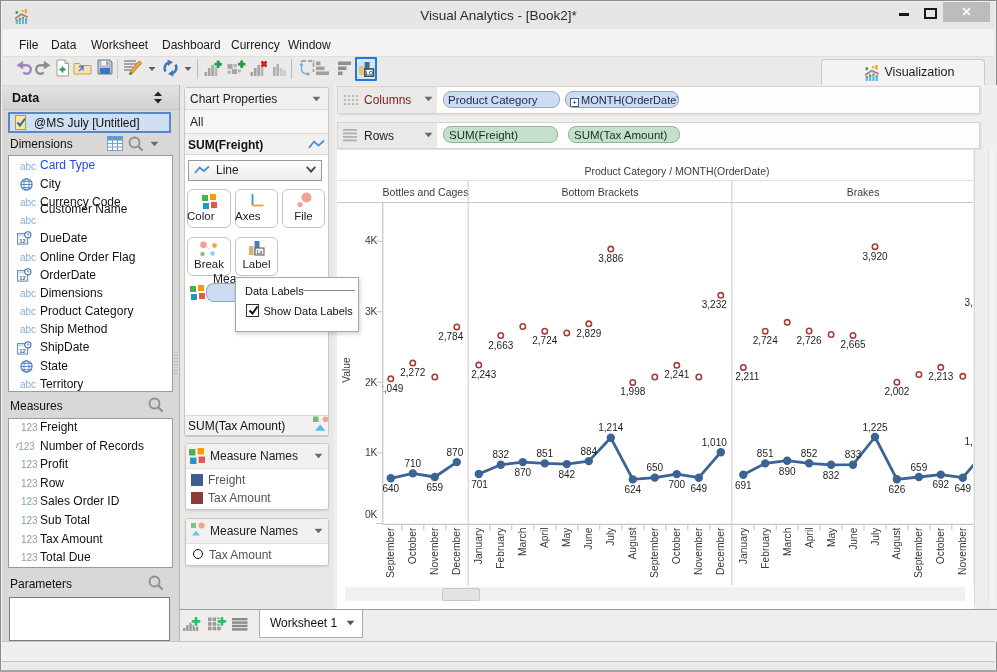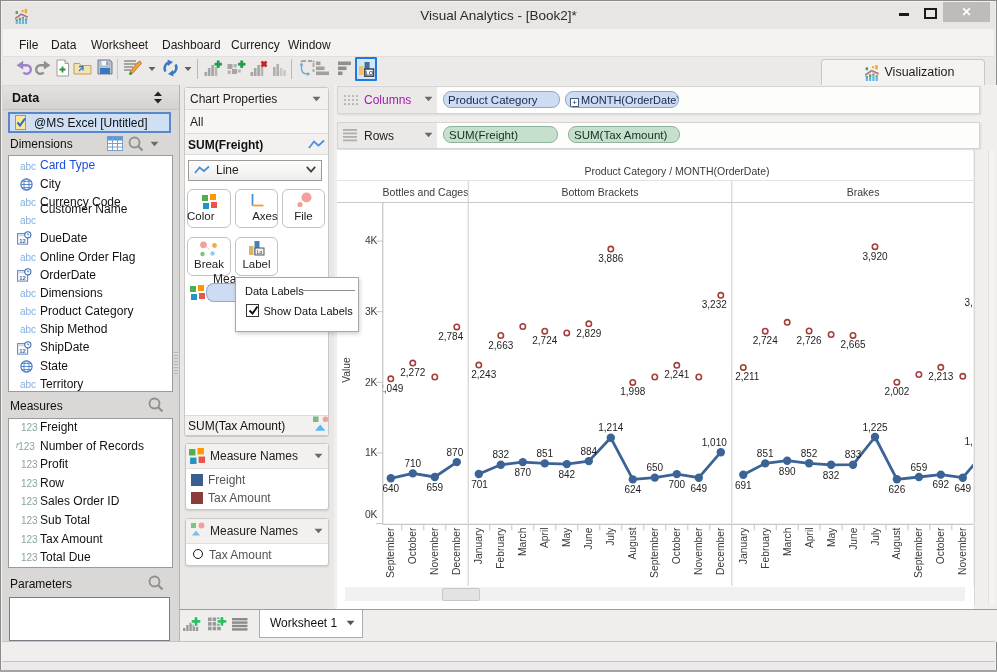--- a/index.html
+++ b/index.html
@@ -154,21 +154,21 @@
 <div class="abs" style="left:12px;top:91px;font-size:12.5px;font-weight:bold;color:#111">Data</div>
 <svg style="position:absolute;left:153px;top:91px" width="10" height="13" viewBox="0 0 10 13">
     <path d="M5 0.5 L9 5 H1 Z" fill="#222"></path>
     <path d="M5 12.5 L1 8 H9 Z" fill="#222"></path>
   </svg>
 <div class="abs" style="left:8px;top:112px;width:163px;height:21px;background:#cfe0f5;border:2px solid #5b87c8"></div>
 <svg style="position:absolute;left:15px;top:115px" width="13" height="15" viewBox="0 0 13 15">
     <rect x="0.5" y="0.5" width="10" height="14" fill="#fbe89a" stroke="#b89b35"></rect>
     <path d="M2.5 7.5 l2.5 3 l5 -7" stroke="#2b6cb8" stroke-width="2" fill="none"></path>
   </svg>
-<div class="abs" style="left:34px;top:116px;font-size:12px;color:#111">@MS Excel [Untitled]</div>
+<div class="abs" style="left:34px;top:116px;font-size:12px;color:#111">@MS July [Untitled]</div>
 <div class="abs" style="left:10px;top:137px;font-size:12px;color:#111">Dimensions</div>
 <svg style="position:absolute;left:107px;top:136px" width="16" height="15" viewBox="0 0 16 15">
     <rect x="0.5" y="0.5" width="15" height="14" fill="#fff" stroke="#7a9fc9"></rect>
     <rect x="0.5" y="0.5" width="15" height="4" fill="#5b9bd5"></rect>
     <path d="M5.5 0.5 v14 M10.5 0.5 v14 M0.5 7.5 h15 M0.5 11 h15" stroke="#7a9fc9" stroke-width="1"></path>
   </svg>
 <svg style="position:absolute;left:128px;top:136px" width="16" height="16" viewBox="0 0 16 16">
     <circle cx="6.5" cy="6.5" r="5" fill="none" stroke="#8f8f8d" stroke-width="1.8"></circle>
     <line x1="10" y1="10" x2="14.5" y2="14.5" stroke="#8f8f8d" stroke-width="2.2"></line>
   </svg>
@@ -285,21 +285,21 @@
     <rect x="8.0" y="0.0" width="6.0" height="6.0" fill="#ff9800"></rect>
     <rect x="1.0" y="9.0" width="6.0" height="6.0" fill="#2196c4"></rect>
     <rect x="9.0" y="8.0" width="6.0" height="6.0" fill="#e8564a"></rect>
   </svg>
 <div class="abs" style="left:187px;top:210px;width:44px;font-size:11.5px;color:#222">Color</div>
 <div class="abs" style="left:235px;top:189px;width:43px;height:39px;background:#fff;border:1px solid #c3c2c0;border-radius:6px"></div>
 <svg style="position:absolute;left:250px;top:193px" width="15" height="15" viewBox="0 0 15 15">
     <path d="M2.5 1 V12.5" stroke="#4a90d9" stroke-width="1.8" fill="none"></path>
     <path d="M2.5 12.5 H13.5" stroke="#f39c35" stroke-width="1.8" fill="none"></path>
   </svg>
-<div class="abs" style="left:235px;top:210px;width:60px;text-align:center;font-size:11.5px;color:#222">Axes</div>
+<div class="abs" style="left:235px;top:210px;width:60px;font-size:11.5px;color:#222">Axes</div>
 <div class="abs" style="left:282px;top:189px;width:43px;height:39px;background:#fff;border:1px solid #c3c2c0;border-radius:6px"></div>
 <svg style="position:absolute;left:296px;top:192px" width="17" height="17" viewBox="0 0 17 17">
     <circle cx="10.5" cy="5.5" r="5" fill="#f2a099"></circle>
     <circle cx="4" cy="12.5" r="2.6" fill="#f2a099"></circle>
   </svg>
 <div class="abs" style="left:282px;top:210px;width:43px;text-align:center;font-size:11.5px;color:#222">File</div>
 <div class="abs" style="left:187px;top:237px;width:44px;height:39px;background:#fff;border:1px solid #c3c2c0;border-radius:6px"></div>
 <svg style="position:absolute;left:199px;top:241px" width="20" height="16" viewBox="0 0 20 16">
     <circle cx="4.5" cy="3.8" r="3.4" fill="#f2a099"></circle>
     <circle cx="15.5" cy="4.5" r="2.4" fill="#f5a742"></circle>
@@ -370,21 +370,21 @@
     <circle cx="6" cy="2" r="1.1" fill="#b0afad"></circle>
     <circle cx="6" cy="6" r="1.1" fill="#b0afad"></circle>
     <circle cx="6" cy="10" r="1.1" fill="#b0afad"></circle>
     <circle cx="10" cy="2" r="1.1" fill="#b0afad"></circle>
     <circle cx="10" cy="6" r="1.1" fill="#b0afad"></circle>
     <circle cx="10" cy="10" r="1.1" fill="#b0afad"></circle>
     <circle cx="14" cy="2" r="1.1" fill="#b0afad"></circle>
     <circle cx="14" cy="6" r="1.1" fill="#b0afad"></circle>
     <circle cx="14" cy="10" r="1.1" fill="#b0afad"></circle>
   </svg>
-<div class="abs" style="left:364px;top:93px;font-size:12px;color:#a21caf">Columns</div>
+<div class="abs" style="left:364px;top:93px;font-size:12px;color:#7f1d1d">Columns</div>
 <svg style="position:absolute;left:424px;top:96px" width="9" height="6" viewBox="0 0 9 6">
     <path d="M0.5 0.8 L4.5 5.2 L8.5 0.8 Z" fill="#6b6b69"></path>
   </svg>
 <div class="abs" style="left:443px;top:90.5px;width:117px;height:17px;background:#cddcf3;border:1px solid #90a8cf;border-radius:8px;font-size:11.5px;color:#16284a;line-height:16px;padding-left:4px">Product Category</div>
 <div class="abs" style="left:565px;top:90.5px;width:114px;height:17px;background:#cddcf3;border:1px solid #90a8cf;border-radius:8px;font-size:11px;color:#16284a;line-height:16px;padding-left:4px;white-space:nowrap;overflow:hidden"><span style="display:inline-block;width:9px;height:9px;border:1px solid #44597d;background:#fff;font-size:8px;line-height:8px;text-align:center;vertical-align:-1px;margin-right:2px">+</span>MONTH(OrderDate)</div>
 <div class="abs" style="left:337px;top:122px;width:643px;height:27px;background:#fdfdfc;border:1px solid #d5d4d2;box-shadow:1px 1px 2px rgba(0,0,0,0.10)"></div>
 <div class="abs" style="left:338px;top:123px;width:99px;height:25px;background:#eae9e7"></div>
 <svg style="position:absolute;left:343px;top:129px" width="14" height="13" viewBox="0 0 14 13">
     <rect x="0" y="0.0" width="14" height="1.8" fill="#b0afad"></rect>
     <rect x="0" y="3.5" width="14" height="1.8" fill="#b0afad"></rect>

